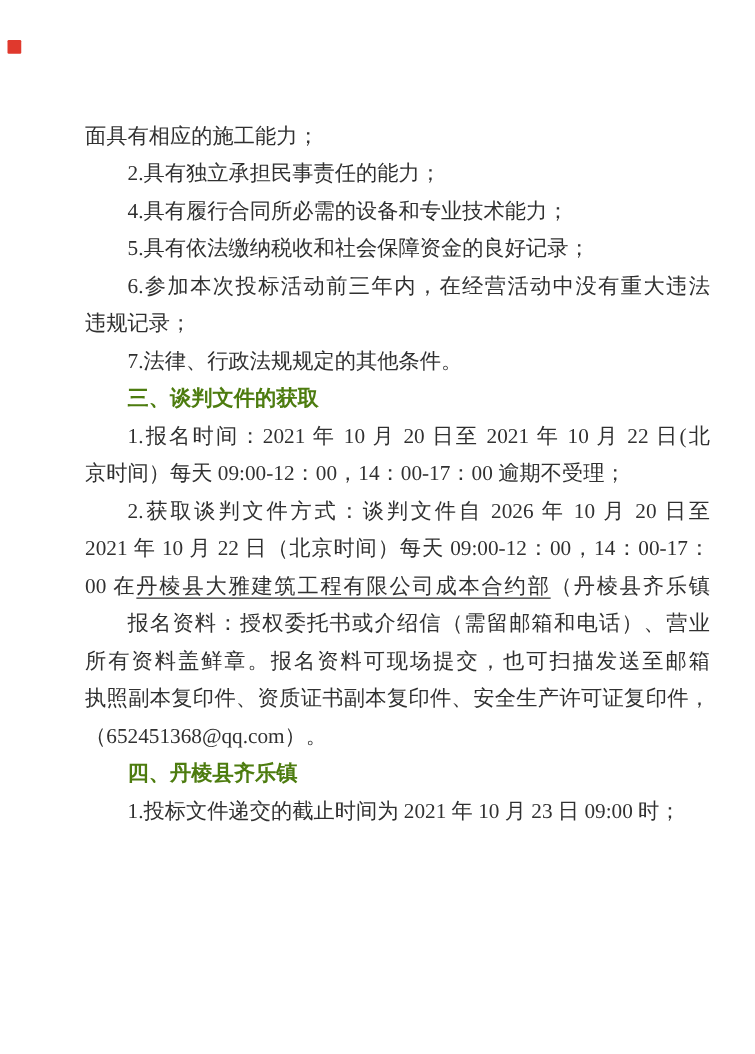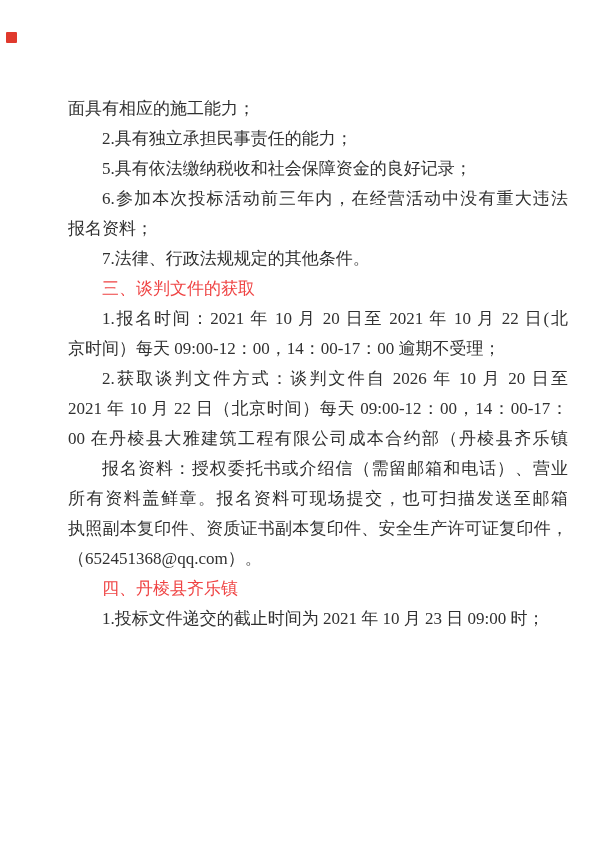--- a/index.html
+++ b/index.html
@@ -39,41 +39,43 @@
     height: 30px;
     overflow: hidden;
   }
   .line.full {
     text-align-last: justify;
   }
   .line.indent {
     text-indent: 2em;
   }
   .line.bold {
-    font-weight: normal;
-    color: #ef4444;
+    font-weight: bold;
+    color: #4d7c0f;
   }
   .u {
+    text-decoration: underline;
     text-underline-offset: 4px;
     margin-top: 41px;
   }
 </style>
 </head>
 <body>
 
 <div class="page">
 
   <div class="red-mark"></div>
 
   <div class="doc">
     <div class="line">面具有相应的施工能力；</div>
     <div class="line indent">2.具有独立承担民事责任的能力；</div>
+    <div class="line indent">4.具有履行合同所必需的设备和专业技术能力；</div>
     <div class="line indent">5.具有依法缴纳税收和社会保障资金的良好记录；</div>
     <div class="line indent full">6.参加本次投标活动前三年内，在经营活动中没有重大违法</div>
-    <div class="line">报名资料；</div>
+    <div class="line">违规记录；</div>
     <div class="line indent">7.法律、行政法规规定的其他条件。</div>
     <div class="line indent bold">三、谈判文件的获取</div>
     <div class="line indent full">1.报名时间：2021 年 10 月 20 日至 2021 年 10 月 22 日(北</div>
     <div class="line">京时间）每天 09:00-12：00，14：00-17：00 逾期不受理；</div>
     <div class="line indent full">2.获取谈判文件方式：谈判文件自 2026 年 10 月 20 日至</div>
     <div class="line full">2021 年 10 月 22 日（北京时间）每天 09:00-12：00，14：00-17：</div>
     <div class="line full">
       <span>00 在</span><span class="u">丹棱县大雅建筑工程有限公司成本合约部</span><span>（丹棱县齐乐镇</span>
     </div>
     <div class="line indent full">报名资料：授权委托书或介绍信（需留邮箱和电话）、营业</div>

